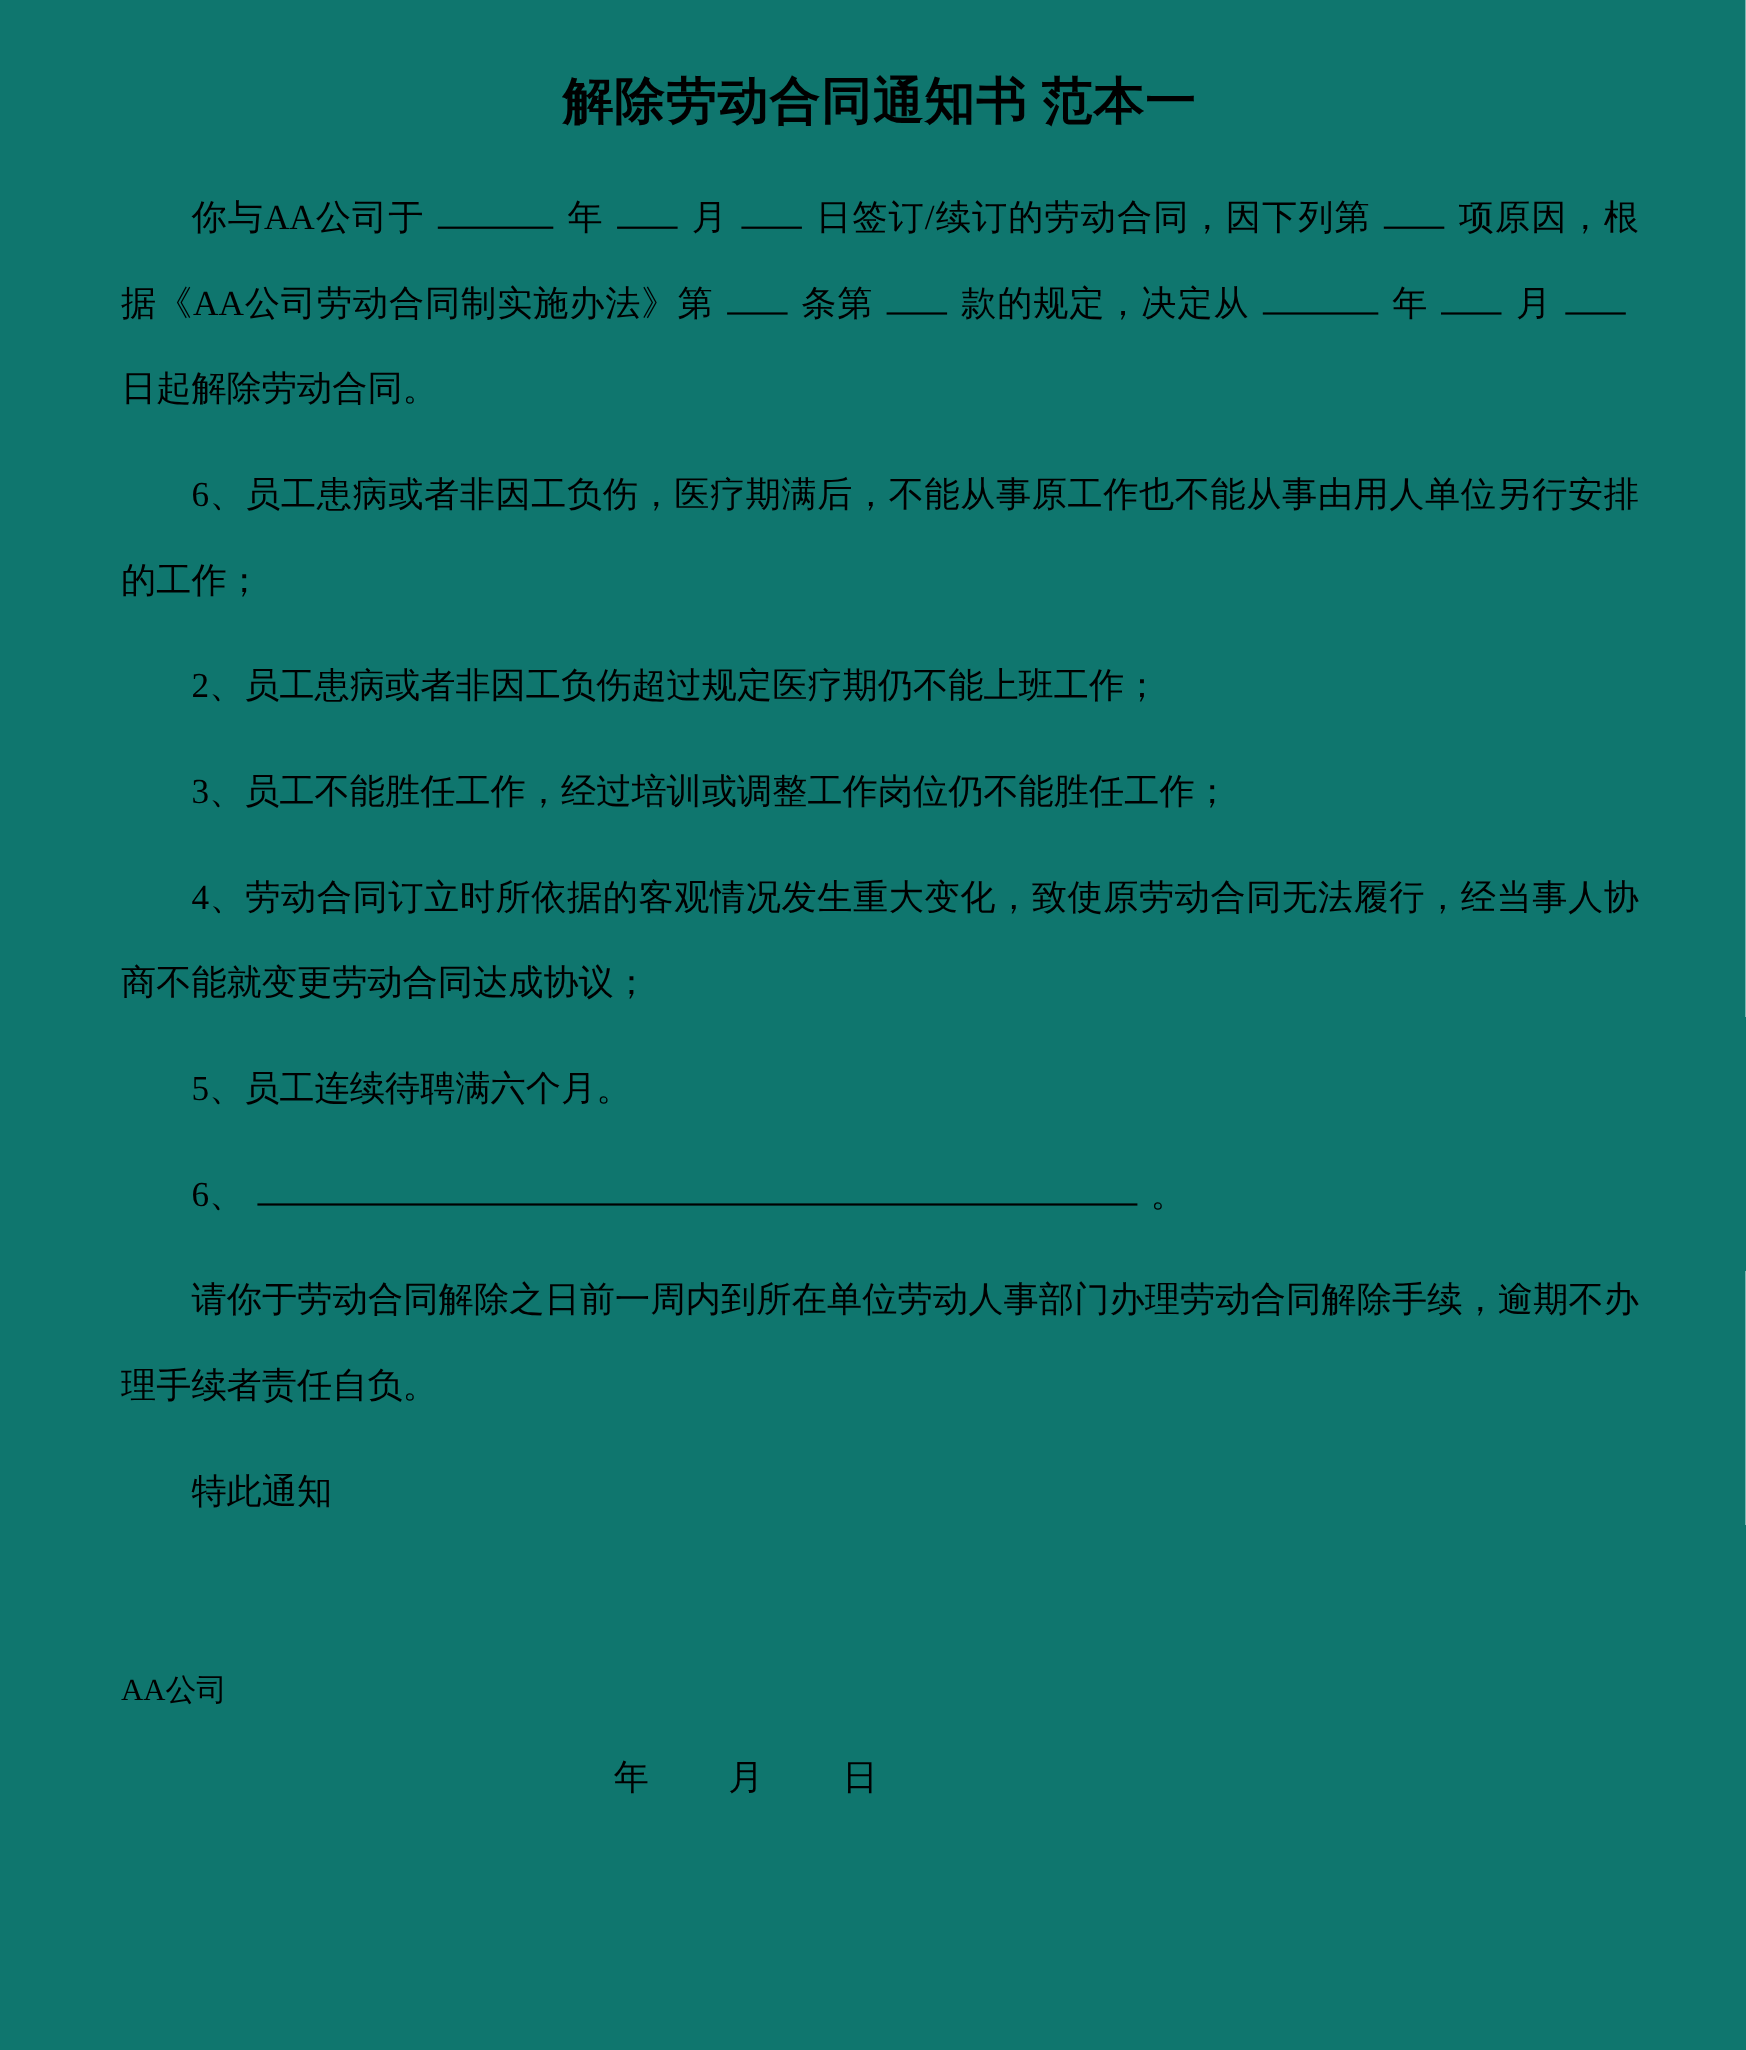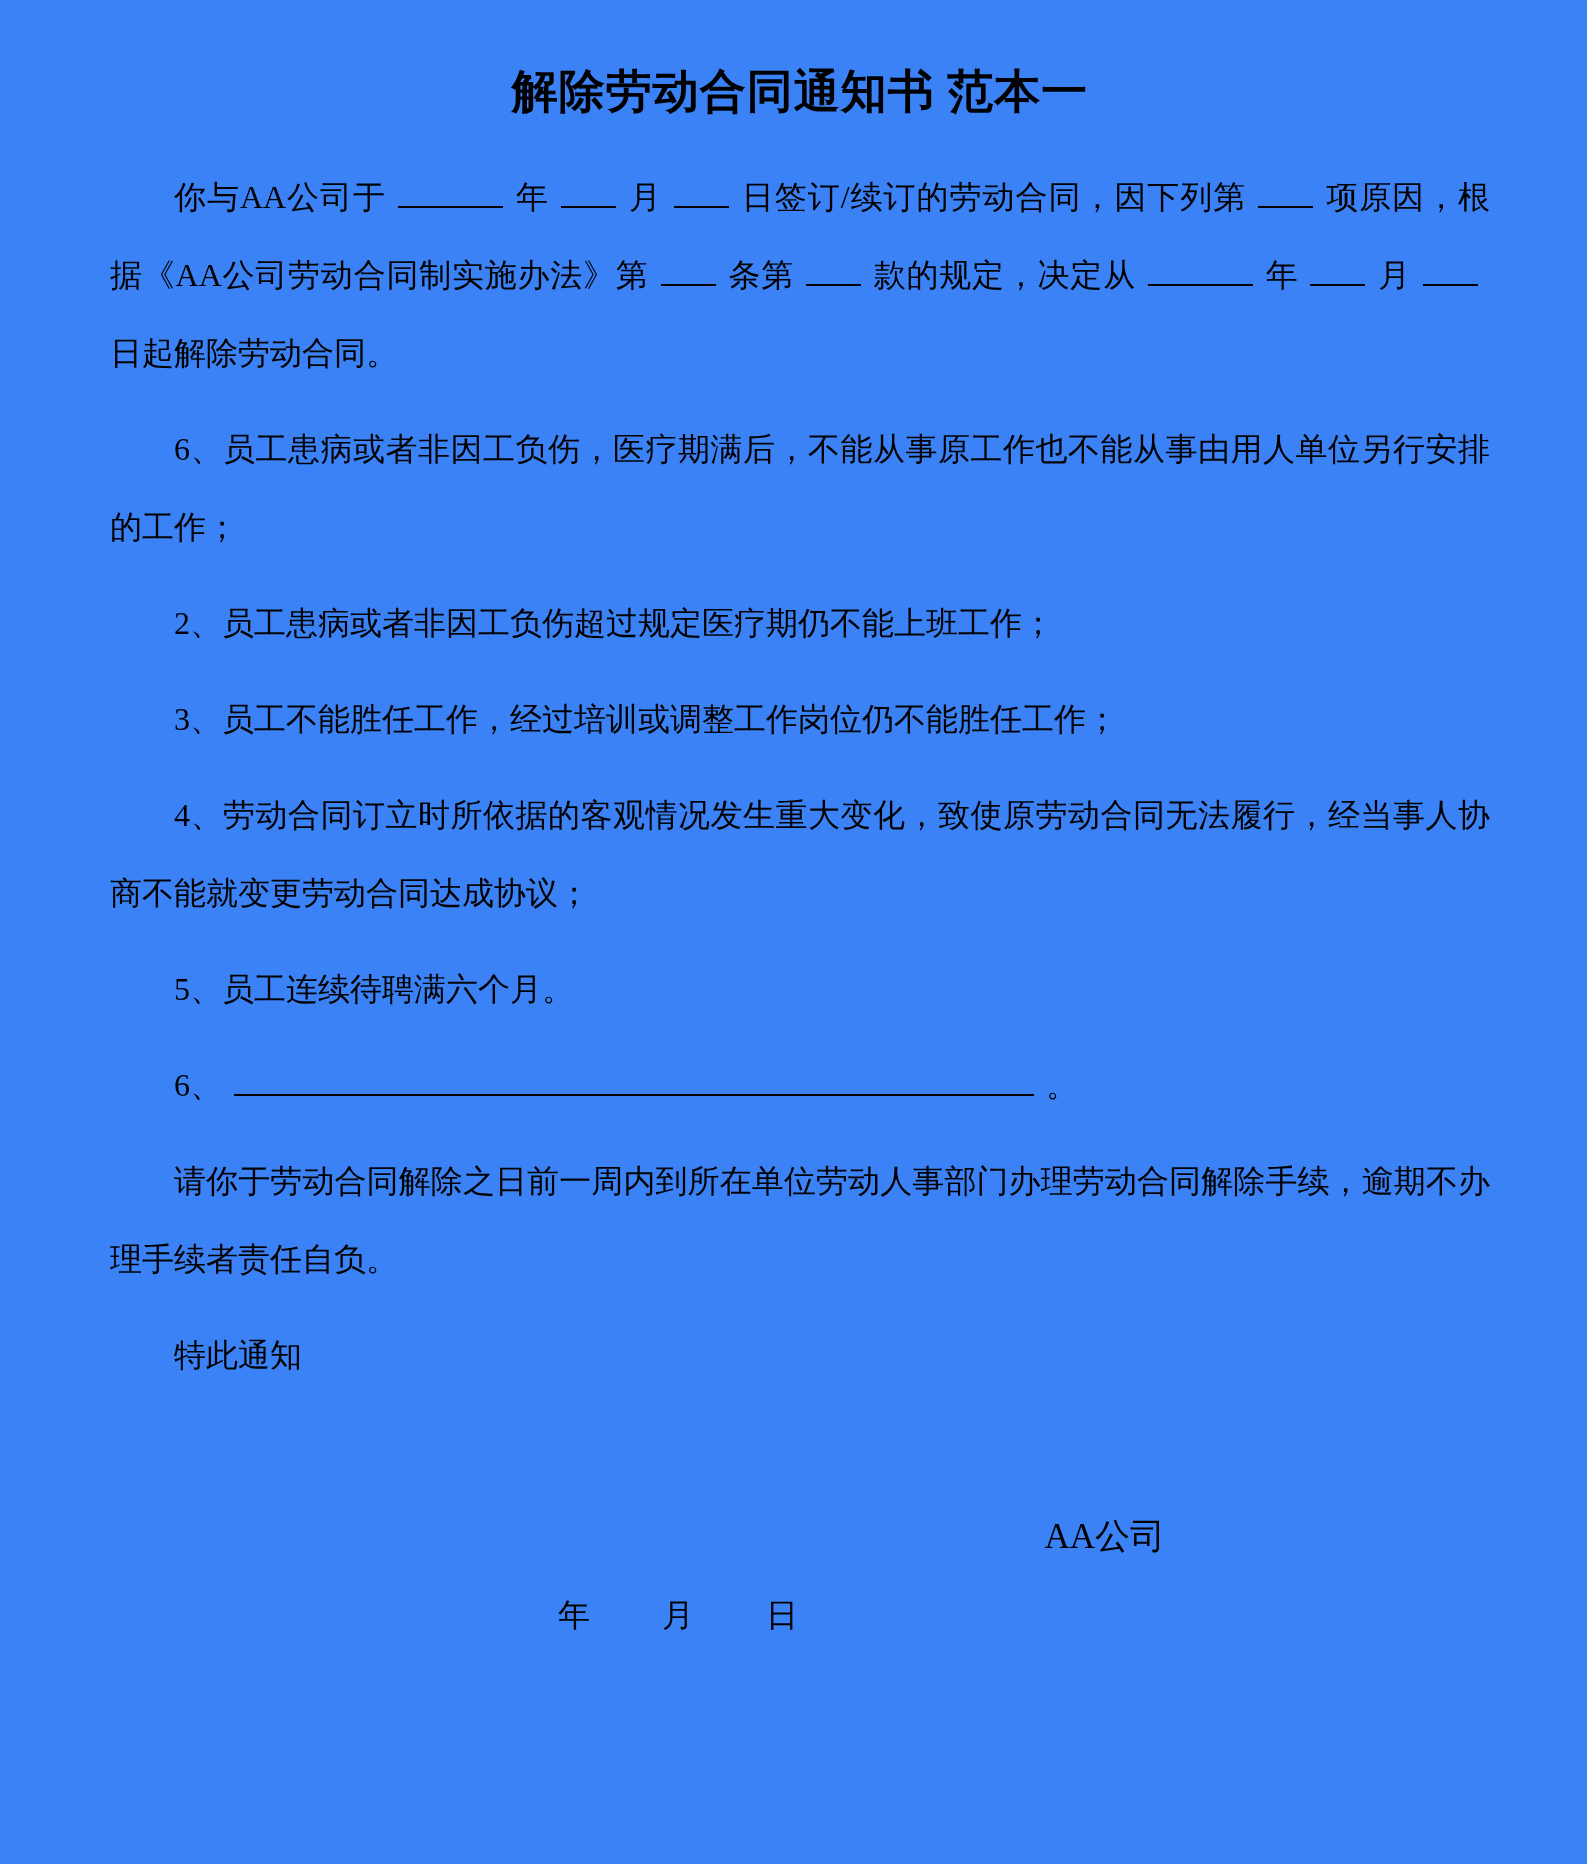--- a/index.html
+++ b/index.html
@@ -2,21 +2,21 @@
 <html><head>
 <meta charset="utf-8">
 <style>
   html, body { margin: 0; padding: 0; background: #ffffff; }
   .page {
     position: relative;
     width: 1587px;
     height: 1864px;
     box-sizing: border-box;
     padding: 44px 97px 0 110px;
-    background: #3b82f6;
+    background: #0f766e;
     color: #000000;
     font-family: "Liberation Serif", "DejaVu Serif", serif;
     overflow: hidden;
   }
   .doc-title {
     margin: 0;
     font-size: 46px;
     line-height: 96px;
     font-weight: bold;
     text-align: center;
@@ -36,23 +36,22 @@
     height: 34px;
     margin: 0 12px;
     vertical-align: baseline;
   }
   .w-sm { width: 55px; }
   .w-md { width: 105px; }
   .w-lg { width: 165px; }
   .w-xl { width: 800px; }
   .sig-company {
     margin-top: 104px;
-    font-size: 35px;
+    font-size: 28px;
     line-height: 78px;
-    text-align: right;
     padding-right: 325px;
   }
   .sig-date {
     font-size: 32px;
     line-height: 78px;
     text-align: center;
     padding-right: 244px;
   }
   .sig-date .gap { margin-left: 64px; }
 </style>

